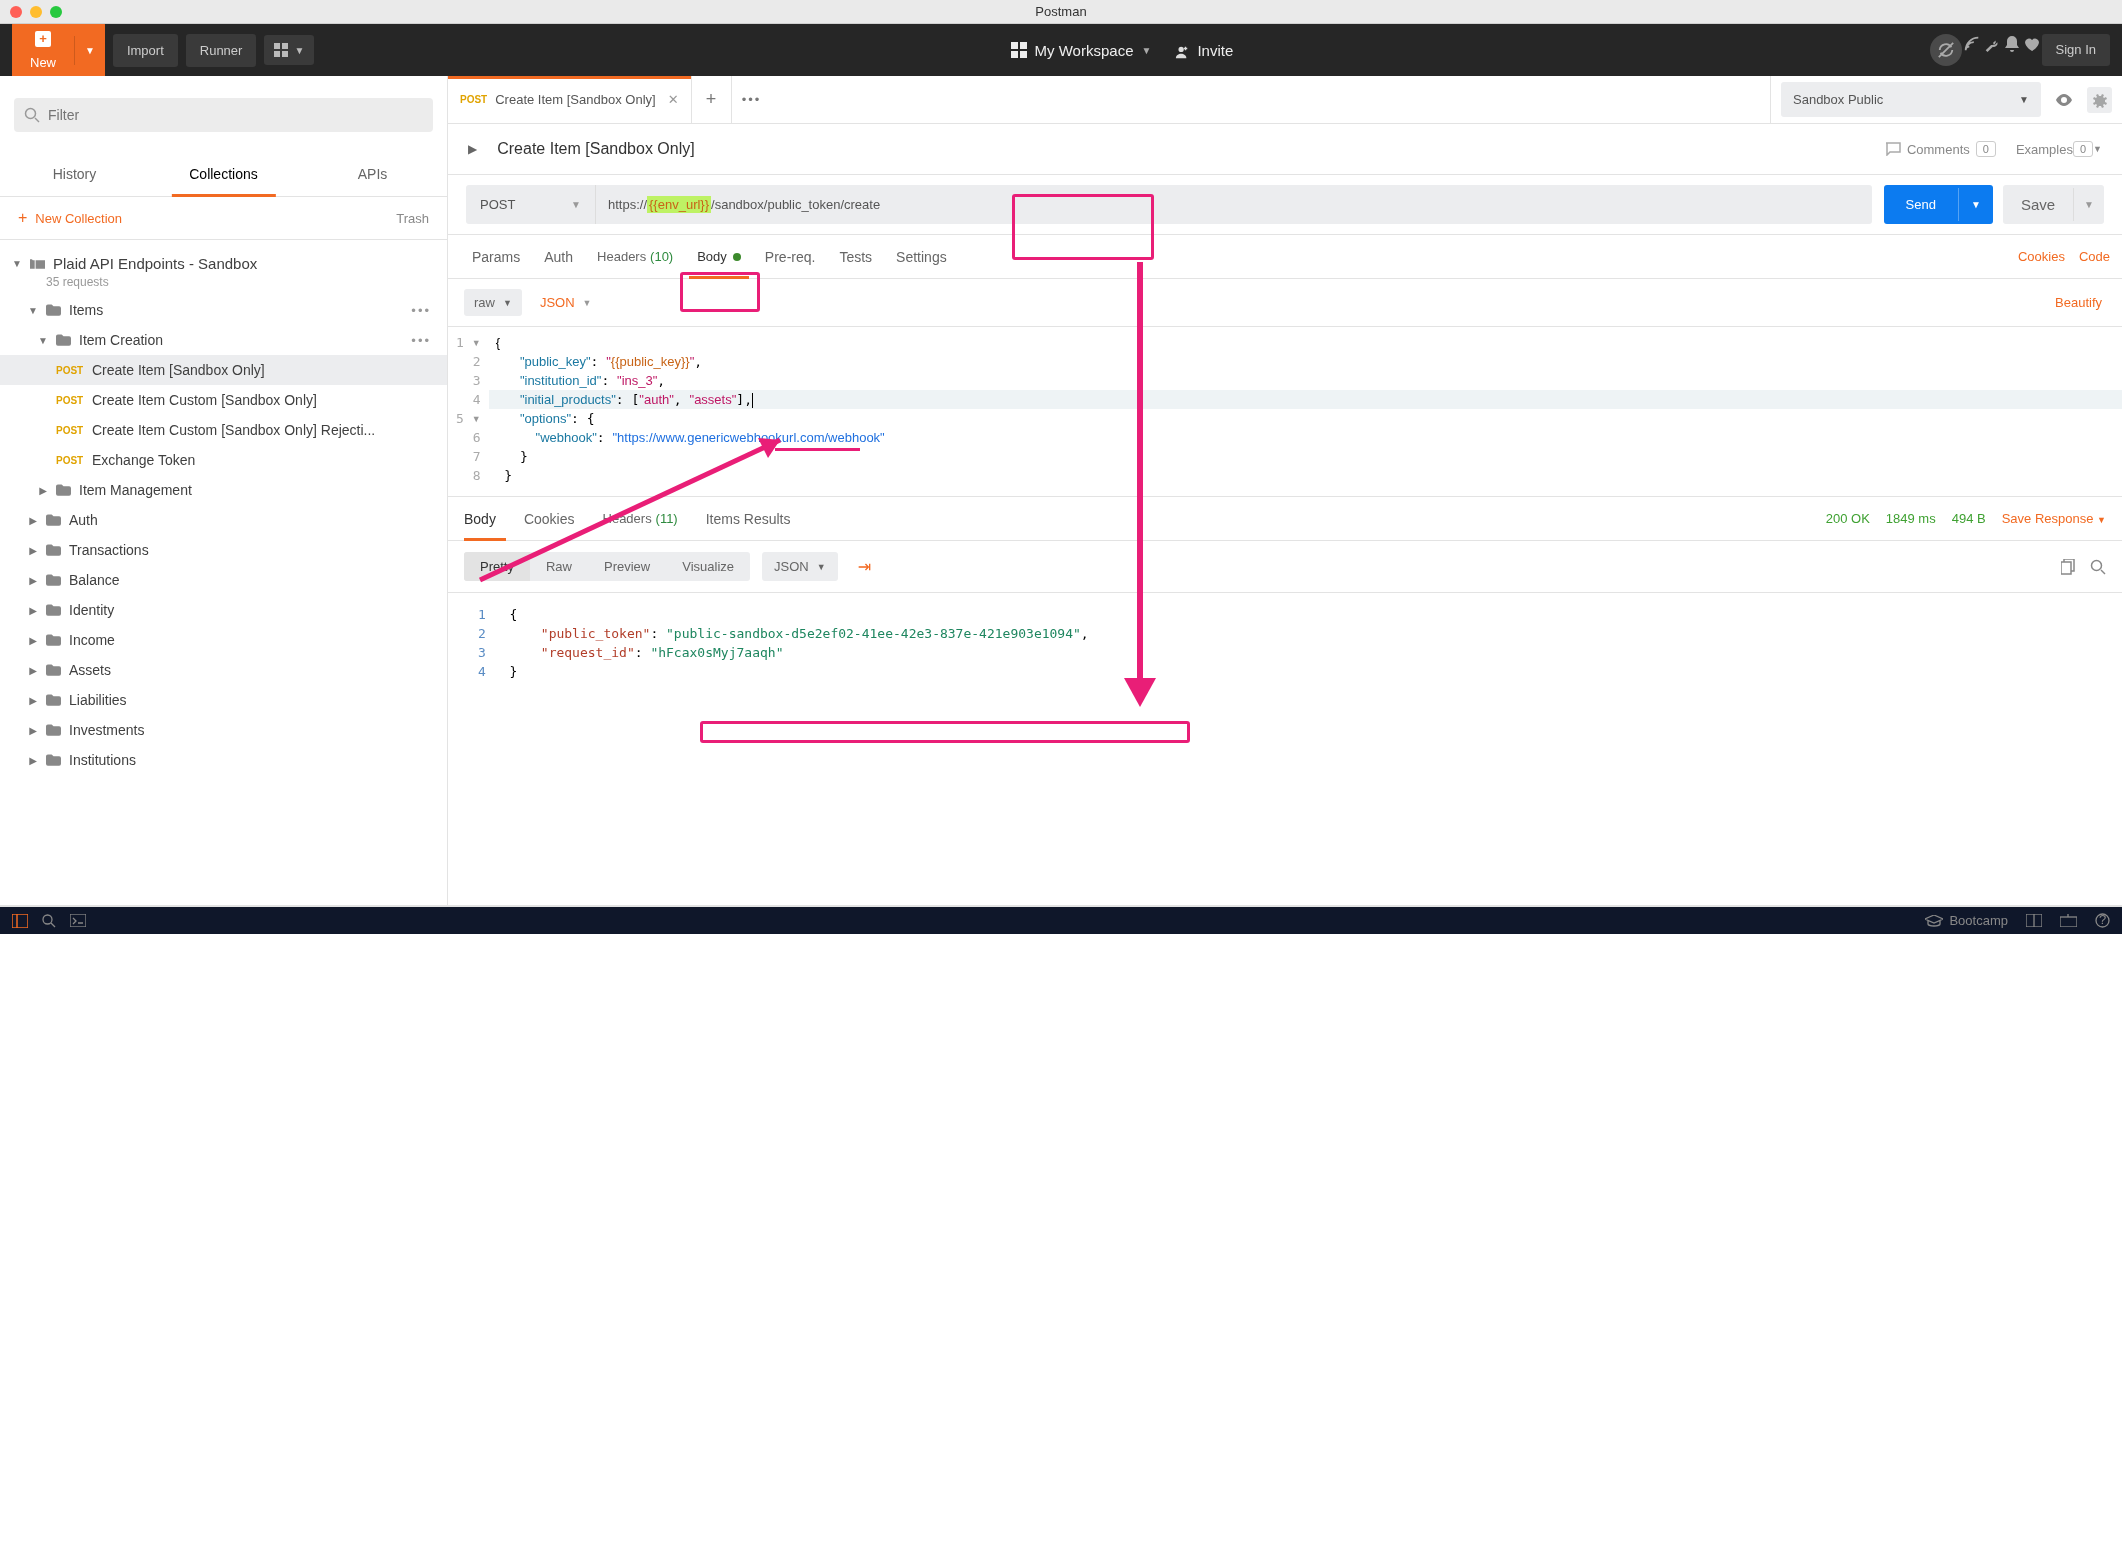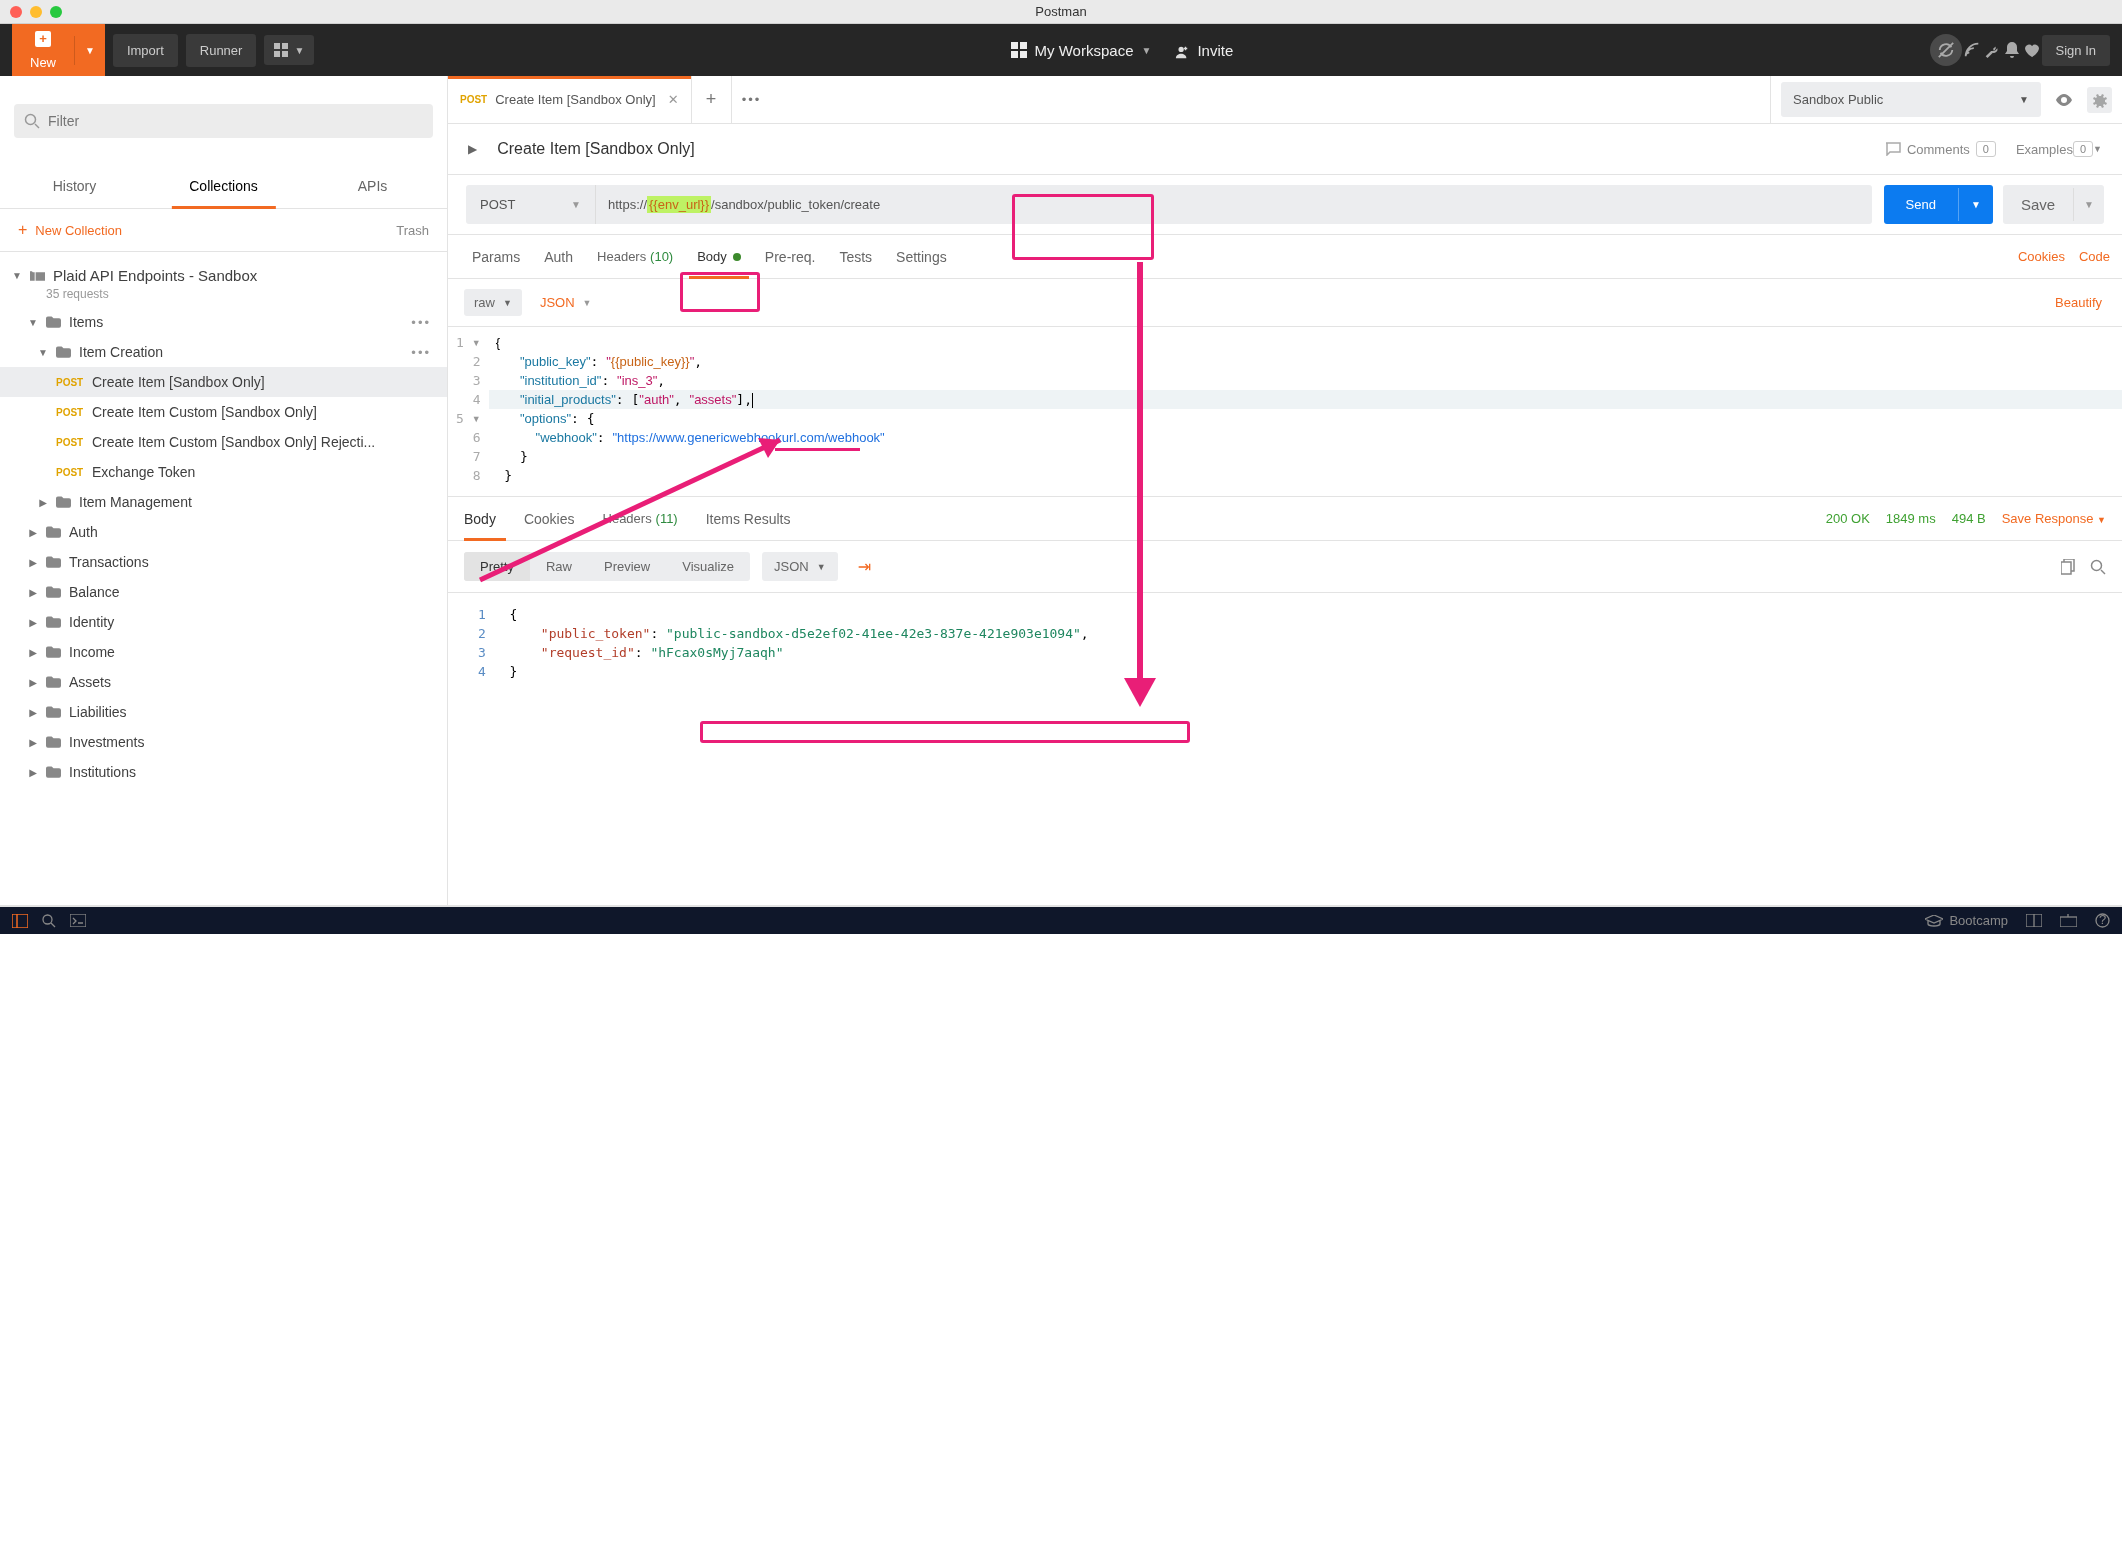--- a/index.html
+++ b/index.html
@@ -34,28 +34,28 @@
 .btn-new{display:flex;align-items:center;background:var(--orange);color:#fff;border-radius:3px;overflow:hidden}
 .btn-new .main{display:flex;align-items:center;gap:8px;padding:9px 18px;font-size:14px;font-weight:500}
 .btn-new .plus{width:16px;height:16px;background:#fff;border-radius:2px;display:flex;align-items:center;justify-content:center;color:var(--orange);font-weight:bold}
 .btn-new .drop{padding:9px 10px;border-left:1px solid rgba(0,0,0,0.15);font-size:10px}
 .tb-btn{background:#3a3a3a;color:#ccc;padding:9px 14px;border-radius:3px}
 .center{flex:1;display:flex;justify-content:center;align-items:center;gap:24px}
 .ws{display:flex;align-items:center;gap:8px;color:#eee;font-size:14px}
 .grid4{display:grid;grid-template-columns:1fr 1fr;grid-template-rows:1fr 1fr;gap:2px;width:16px;height:16px}
 .grid4 span{background:#eee}
 .invite{display:flex;align-items:flex-end;gap:8px;color:#eee}
-.top-icons{display:flex;align-items:center;gap:0;margin-left:auto}
+.top-icons{display:flex;gap:0;margin-left:auto}
 .top-icons .ic{width:20px;height:20px;display:flex;align-items:center;justify-content:center;color:#9a9a9a}
 .signin{background:#3a3a3a;color:#ccc;padding:8px 14px;border-radius:3px}
 
 .app-body{display:flex;height:830px;border-bottom:1px solid var(--border);position:relative}
 
 .sidebar{width:448px;border-right:1px solid var(--border);background:#fff;display:flex;flex-direction:column;overflow:hidden}
-.filter-row{padding:28px 14px}
+.filter-row{padding:22px 14px}
 .filter-input{width:100%;border:none;background:#ececec;border-radius:4px;padding:9px 12px 9px 34px;font-size:14px;color:#555}
 .filter-wrap{position:relative}
 .filter-wrap .sicon{position:absolute;left:10px;top:50%;transform:translateY(-50%);color:#888}
 .tabs{display:flex;border-bottom:1px solid var(--border)}
 .tabs .tab{flex:1;text-align:center;padding:12px 0 14px;font-size:14px;color:#666}
 .tabs .tab.active{color:#000;font-weight:500;position:relative}
 .tabs .tab.active::after{content:"";position:absolute;bottom:-1px;left:50%;transform:translateX(-50%);width:70%;height:3px;background:var(--orange)}
 .collrow{display:flex;align-items:center;padding:12px 18px;border-bottom:1px solid var(--border);font-size:14px}
 .collrow .new{color:var(--orange);font-weight:500;display:flex;align-items:center;gap:8px}
 .collrow .trash{margin-left:auto;color:#888}

